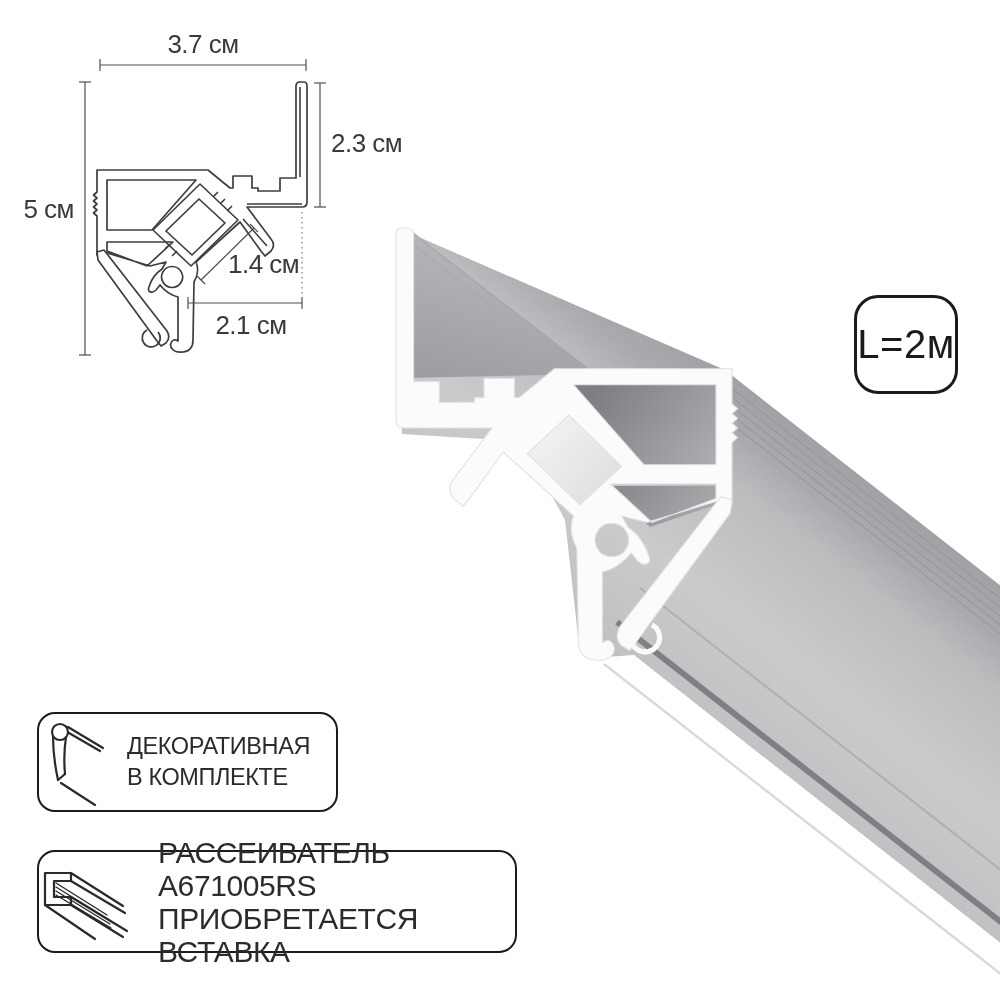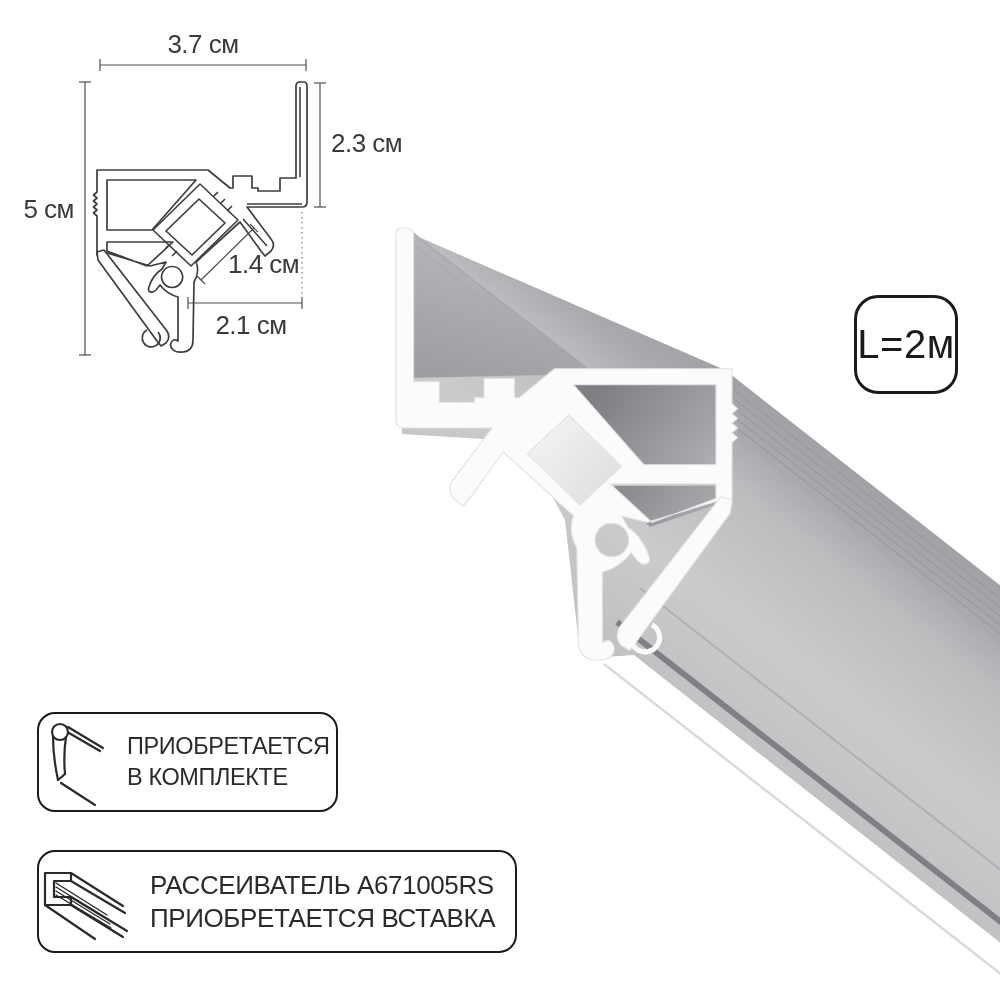--- a/index.html
+++ b/index.html
@@ -19,21 +19,21 @@
   .ridge-soft{stroke:#a6a8ab;stroke-width:1.1;fill:none;opacity:0.8;}
   .badge{position:absolute;left:854px;top:283px;width:104px;height:99px;border:3.5px solid #1b1b1b;
          border-radius:24px;display:flex;align-items:center;justify-content:center;box-sizing:border-box;margin-top:12px;}
   .badge-text{font-size:40px;color:#1b1b1b;letter-spacing:0.5px;}
   .note{position:absolute;border:2.5px solid #1b1b1b;border-radius:18px;box-sizing:border-box;display:flex;align-items:center;}
   .note1{left:37px;top:712px;width:301px;height:100px;}
   .note2{left:37px;top:850px;width:480px;height:103px;}
   .note-icon{flex:0 0 auto;}
   .note-text{color:#2b2b2b;}
   .note1 .note-text{font-size:23.5px;line-height:31px;letter-spacing:-0.4px;margin-left:6px;}
-  .note2 .note-text{font-size:26px;line-height:33px;letter-spacing:-0.4px;margin-left:16px;}
+  .note2 .note-text{font-size:30px;line-height:33px;letter-spacing:-0.4px;margin-left:24px;}
 </style>
 </head>
 <body>
 
 <svg class="stage" viewBox="0 0 1000 1000">
   <defs>
     <linearGradient id="bodyGrad" gradientUnits="userSpaceOnUse" x1="722" y1="370" x2="470" y2="692">
       <stop offset="0" stop-color="#a0a2a5"></stop>
       <stop offset="0.10" stop-color="#a8aaad"></stop>
       <stop offset="0.20" stop-color="#babcbe"></stop>
@@ -170,21 +170,21 @@
       <circle cx="21" cy="14" r="8"></circle>
       <path d="M14,18 C14,32 16,48 19,62"></path>
       <path d="M27,19 C25,32 25,45 26,56"></path>
       <path d="M19,62 L26,56"></path>
       <path d="M29,9  L64,30"></path>
       <path d="M30,15 L61,33"></path>
       <path d="M22,65 L56,87"></path>
     </g>
   </svg>
   <div class="note-text">
-    <div>ПРИОБРЕТАЕТСЯ</div>
+    <div>ДЕКОРАТИВНАЯ</div>
     <div>В КОМПЛЕКТЕ</div>
   </div>
 </div>
 
 <div class="note note2">
   <svg class="note-icon" width="95" height="82" viewBox="0 0 95 82">
     <g fill="none" stroke="#2a2a2a" stroke-width="2.2" stroke-linejoin="round" stroke-linecap="round">
       <path d="M6,12 L32,12 L32,20 L15,20 L15,36 L32,36 L32,44 L6,44 Z"></path>
       <path d="M32,12 L84,45"></path>
       <path d="M32,20 L86,52"></path>

